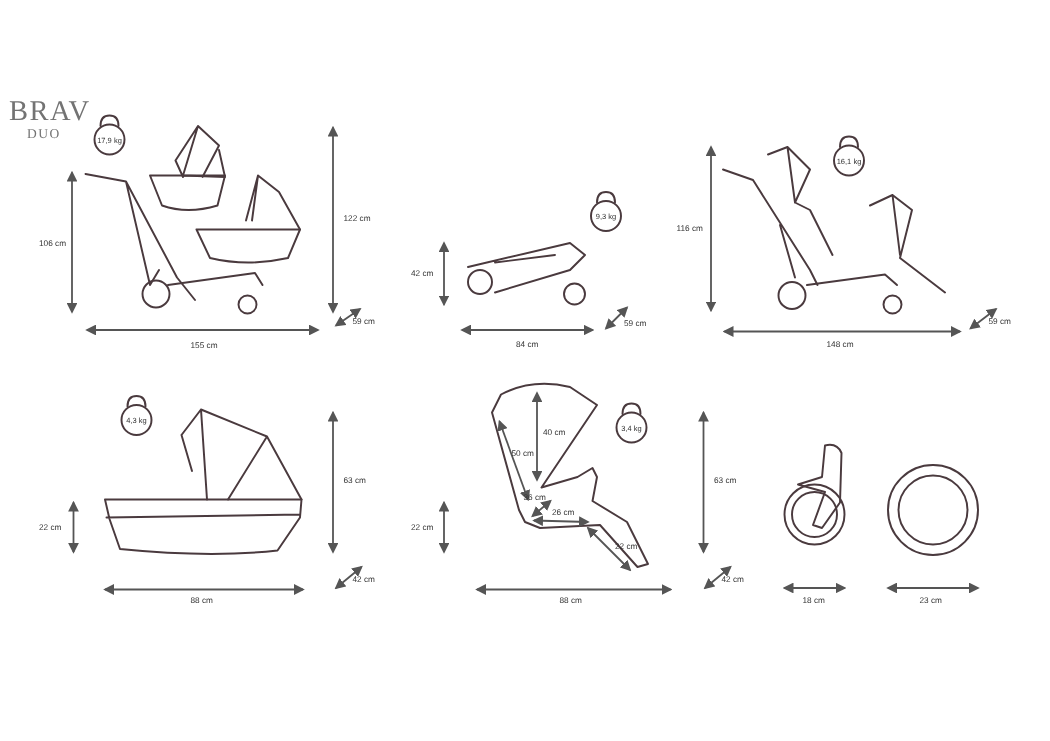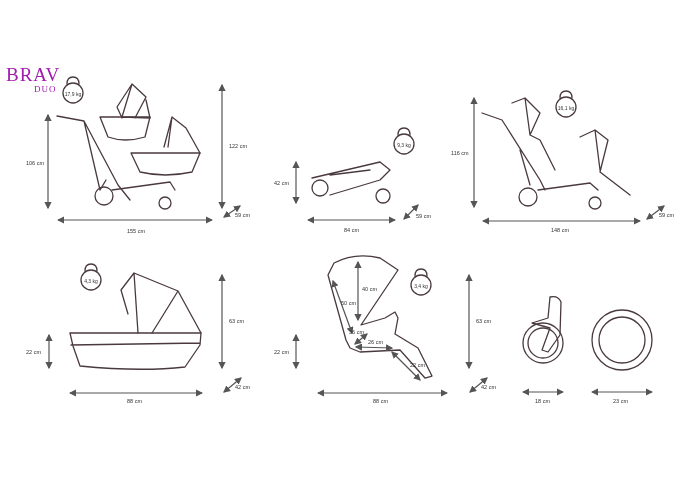--- a/index.html
+++ b/index.html
@@ -1,23 +1,23 @@
 <!DOCTYPE html>
 <html><head>
 <meta charset="utf-8">
 <style>
   html,body{margin:0;padding:0;background:#ffffff;}
   body{width:700px;height:494px;position:relative;overflow:hidden;font-family:"Liberation Sans",sans-serif;}
   svg{position:absolute;left:0;top:0;}
   .ln{fill:none;stroke:#4a3a3e;stroke-width:1.3;stroke-linejoin:round;stroke-linecap:round;}
   .dim{fill:none;stroke:#555;stroke-width:1.2;}
   .lbl{position:absolute;font-size:5.5px;color:#333;white-space:nowrap;font-family:"Liberation Sans",sans-serif;}
-  .brand{position:absolute;left:6px;top:66px;font-family:"Liberation Serif",serif;color:#a21caf;}
+  .brand{position:absolute;left:6px;top:66px;font-family:"Liberation Serif",serif;color:#737373;}
   .brand .b1{font-size:19px;letter-spacing:1px;display:block;line-height:18px;}
-  .brand .b2{font-size:9px;letter-spacing:1px;display:block;margin-left:28px;line-height:10px;}
+  .brand .b2{font-size:9px;letter-spacing:1px;display:block;margin-left:12px;line-height:10px;}
   .kg{position:absolute;font-size:5px;color:#333;text-align:center;width:24px;}
 </style>
 </head>
 <body>
 
 <div class="brand">
   <span class="b1">BRAV</span>
   <span class="b2">DUO</span>
 </div>
 

